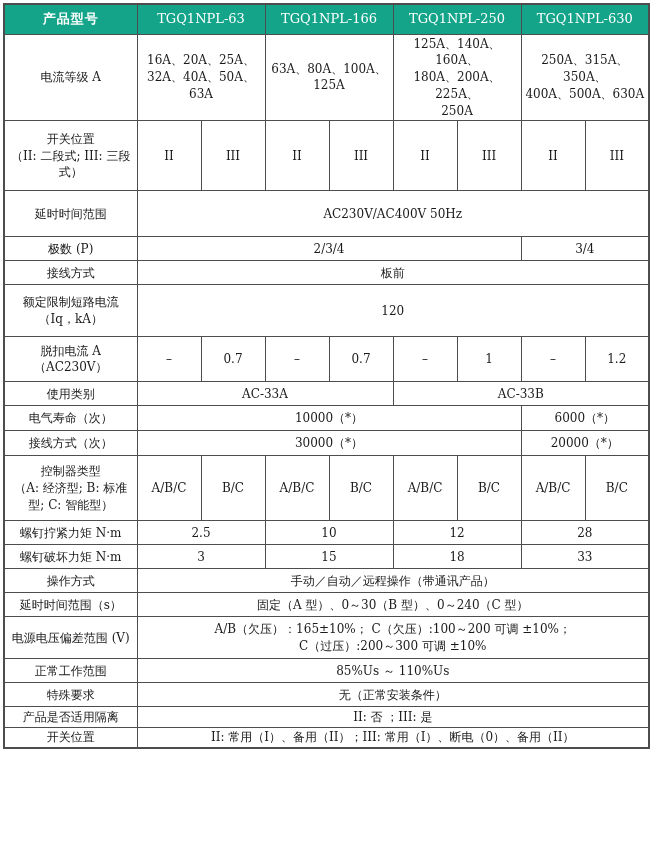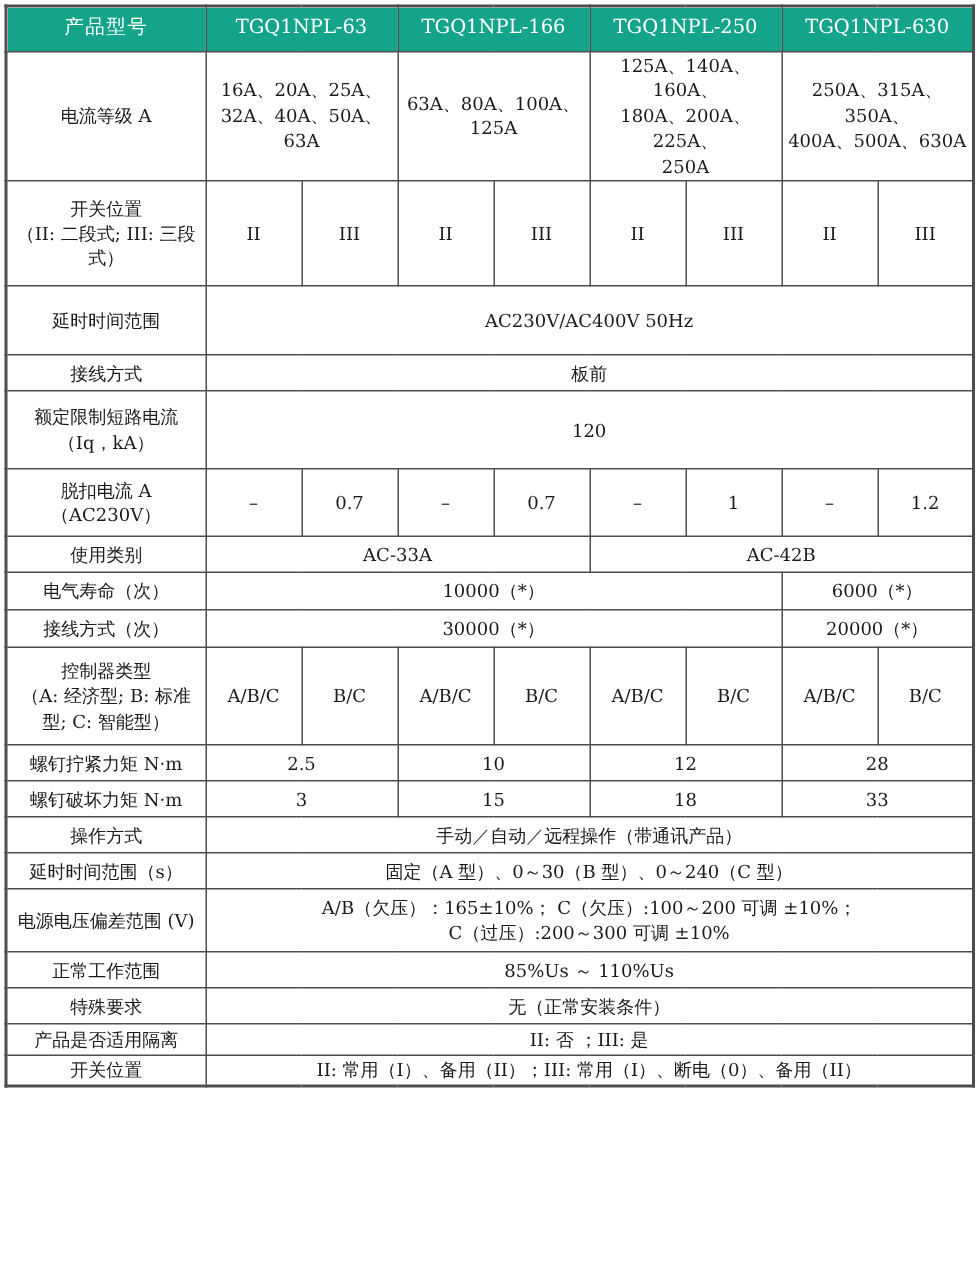--- a/index.html
+++ b/index.html
@@ -24,21 +24,21 @@
     line-height:1.4;
     padding:1px 3px;
     white-space:pre-line;
     overflow:hidden;
   }
   thead th{
     background:#13a489;
     color:#ffffff;
     font-size:13px;
   }
-  thead th.lblhead{font-weight:normal;letter-spacing:1px;margin-left:37px;}
+  thead th.lblhead{font-weight:bold;letter-spacing:1px;margin-left:37px;}
   td.lbl{font-size:12px;}
   
   .h30{height:30px}.h80{height:80px}.h70{height:70px}.h46{height:46px}
   .h24{height:24px}.h25{height:25px}.h52{height:52px}.h44{height:44px}
   .h45{height:45px}.h67{height:67px}.h65{height:65px}.h42{height:42px}
   .h21{height:21px}.h18{height:18px}
 </style>
 </head>
 <body>
 
@@ -87,20 +87,25 @@
       <td>II</td>
       <td>III</td>
       <td>II</td>
       <td>III</td>
     </tr>
     <tr class="h46">
       <td class="lbl">延时时间范围</td>
       <td colspan="8">AC230V/AC400V 50Hz</td>
     </tr>
     <tr class="h24">
+      <td class="lbl">极数 (P)</td>
+      <td colspan="6">2/3/4</td>
+      <td colspan="2">3/4</td>
+    </tr>
+    <tr class="h24">
       <td class="lbl">接线方式</td>
       <td colspan="8">板前</td>
     </tr>
     <tr class="h52">
       <td class="lbl">额定限制短路电流
 （Iq，kA）</td>
       <td colspan="8">120</td>
     </tr>
     <tr class="h45">
       <td class="lbl">脱扣电流 A
@@ -110,21 +115,21 @@
       <td>–</td>
       <td>0.7</td>
       <td>–</td>
       <td>1</td>
       <td>–</td>
       <td>1.2</td>
     </tr>
     <tr class="h24">
       <td class="lbl">使用类别</td>
       <td colspan="4">AC-33A</td>
-      <td colspan="4">AC-42B</td>
+      <td colspan="4">AC-33B</td>
     </tr>
     <tr class="h25">
       <td class="lbl">电气寿命（次）</td>
       <td colspan="6">10000（*）</td>
       <td colspan="2">6000（*）</td>
     </tr>
     <tr class="h25">
       <td class="lbl">接线方式（次）</td>
       <td colspan="6">30000（*）</td>
       <td colspan="2">20000（*）</td>

